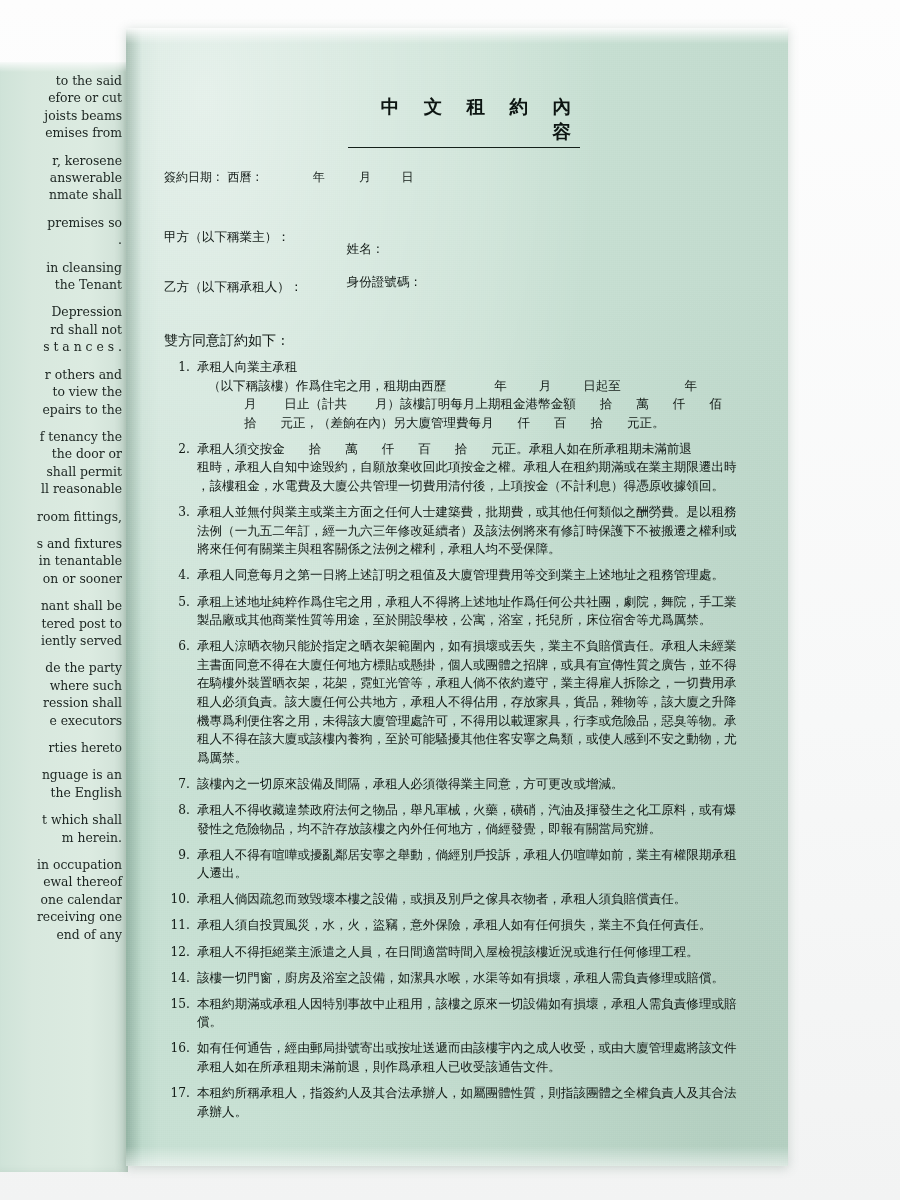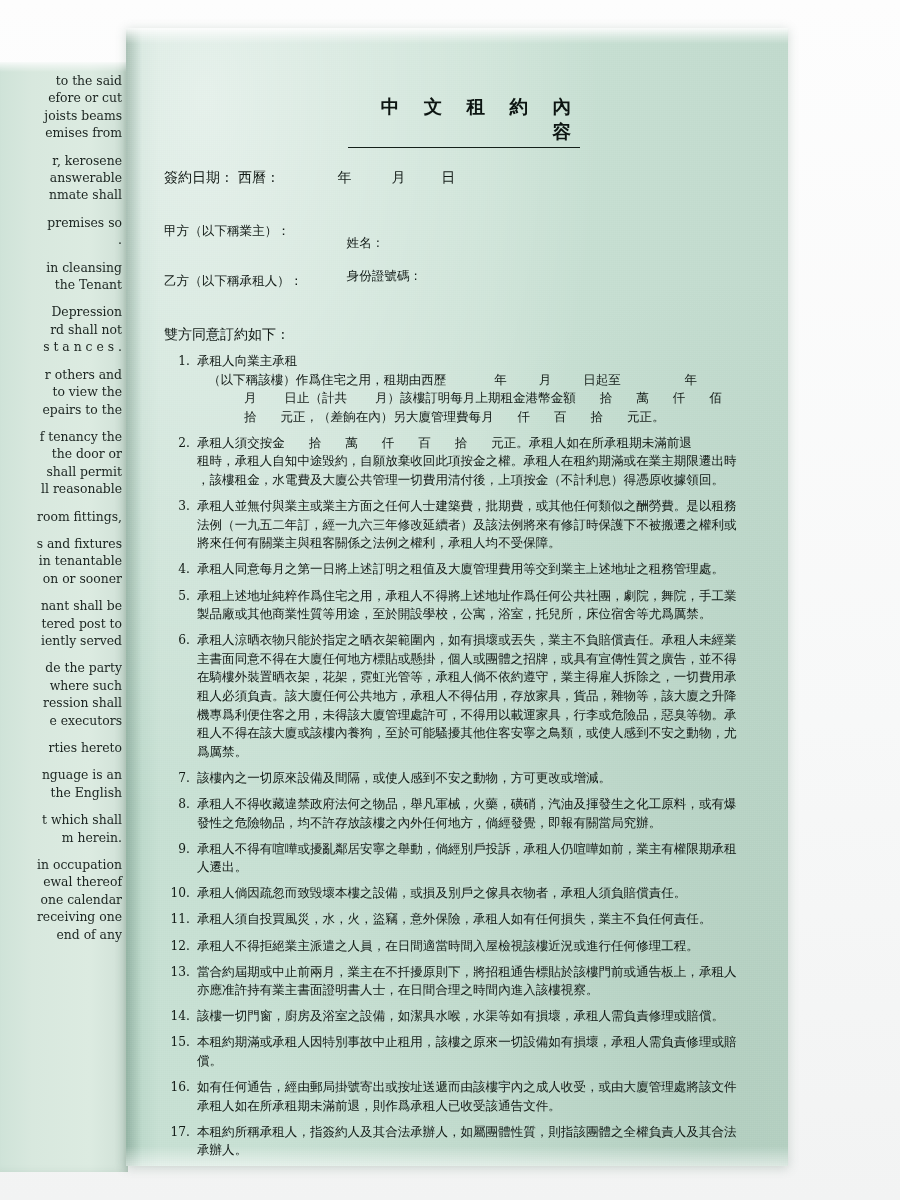--- a/index.html
+++ b/index.html
@@ -109,23 +109,23 @@
     letter-spacing: 9px;
     font-weight: 700;
     padding-bottom: 3px;
     margin: 0 auto 20px auto;
     width: 232px;
     border-bottom: 1.6px solid #14201a;
     color: #0d1512;
   }
 
   .meta-line {
-    font-size: 14px;
+    font-size: 12px;
     line-height: 19px;
-    margin-bottom: 3px;
+    margin-bottom: 9px;
     white-space: pre;
   }
   .party-block {
     display: flex;
     align-items: center;
     font-size: 12.6px;
     line-height: 16.5px;
     margin-bottom: 3px;
   }
   .party-labels { white-space: pre; }
@@ -303,21 +303,21 @@
             <span class="ptxt">承租人涼晒衣物只能於指定之晒衣架範圍內，如有損壞或丟失，業主不負賠償責任。承租人未經業</span>
             <span class="ptxt">主書面同意不得在大廈任何地方標貼或懸掛，個人或團體之招牌，或具有宣傳性質之廣告，並不得</span>
             <span class="ptxt">在騎樓外裝置晒衣架，花架，霓虹光管等，承租人倘不依約遵守，業主得雇人拆除之，一切費用承</span>
             <span class="ptxt">租人必須負責。該大廈任何公共地方，承租人不得佔用，存放家具，貨品，雜物等，該大廈之升降</span>
             <span class="ptxt">機專爲利便住客之用，未得該大廈管理處許可，不得用以載運家具，行李或危險品，惡臭等物。承</span>
             <span class="ptxt">租人不得在該大廈或該樓內養狗，至於可能騷擾其他住客安寧之鳥類，或使人感到不安之動物，尤</span>
             <span class="ptxt">爲厲禁。</span>
           </li>
           <li>
             <span class="num">7.</span>
-            <span class="ptxt">該樓內之一切原來設備及間隔，或使人感到不安之動物，方可更改或增減。</span>
+            <span class="ptxt">該樓內之一切原來設備及間隔，承租人必須徵得業主同意，方可更改或增減。</span>
           </li>
           <li>
             <span class="num">8.</span>
             <span class="ptxt">承租人不得收藏違禁政府法何之物品，舉凡軍械，火藥，磺硝，汽油及揮發生之化工原料，或有爆</span>
             <span class="ptxt">發性之危險物品，均不許存放該樓之內外任何地方，倘經發覺，即報有關當局究辦。</span>
           </li>
           <li>
             <span class="num">9.</span>
             <span class="ptxt">承租人不得有喧嘩或擾亂鄰居安寧之舉動，倘經別戶投訴，承租人仍喧嘩如前，業主有權限期承租</span>
             <span class="ptxt">人遷出。</span>
@@ -328,25 +328,20 @@
           </li>
           <li>
             <span class="num">11.</span>
             <span class="ptxt">承租人須自投買風災，水，火，盜竊，意外保險，承租人如有任何損失，業主不負任何責任。</span>
           </li>
           <li>
             <span class="num">12.</span>
             <span class="ptxt">承租人不得拒絕業主派遣之人員，在日間適當時間入屋檢視該樓近況或進行任何修理工程。</span>
           </li>
           <li>
-            <span class="num">13.</span>
-            <span class="ptxt">當合約屆期或中止前兩月，業主在不扦擾原則下，將招租通告標貼於該樓門前或通告板上，承租人</span>
-            <span class="ptxt">亦應准許持有業主書面證明書人士，在日間合理之時間內進入該樓視察。</span>
-          </li>
-          <li>
             <span class="num">14.</span>
             <span class="ptxt">該樓一切門窗，廚房及浴室之設備，如潔具水喉，水渠等如有損壞，承租人需負責修理或賠償。</span>
           </li>
           <li>
             <span class="num">15.</span>
             <span class="ptxt">本租約期滿或承租人因特別事故中止租用，該樓之原來一切設備如有損壞，承租人需負責修理或賠</span>
             <span class="ptxt">償。</span>
           </li>
           <li>
             <span class="num">16.</span>

